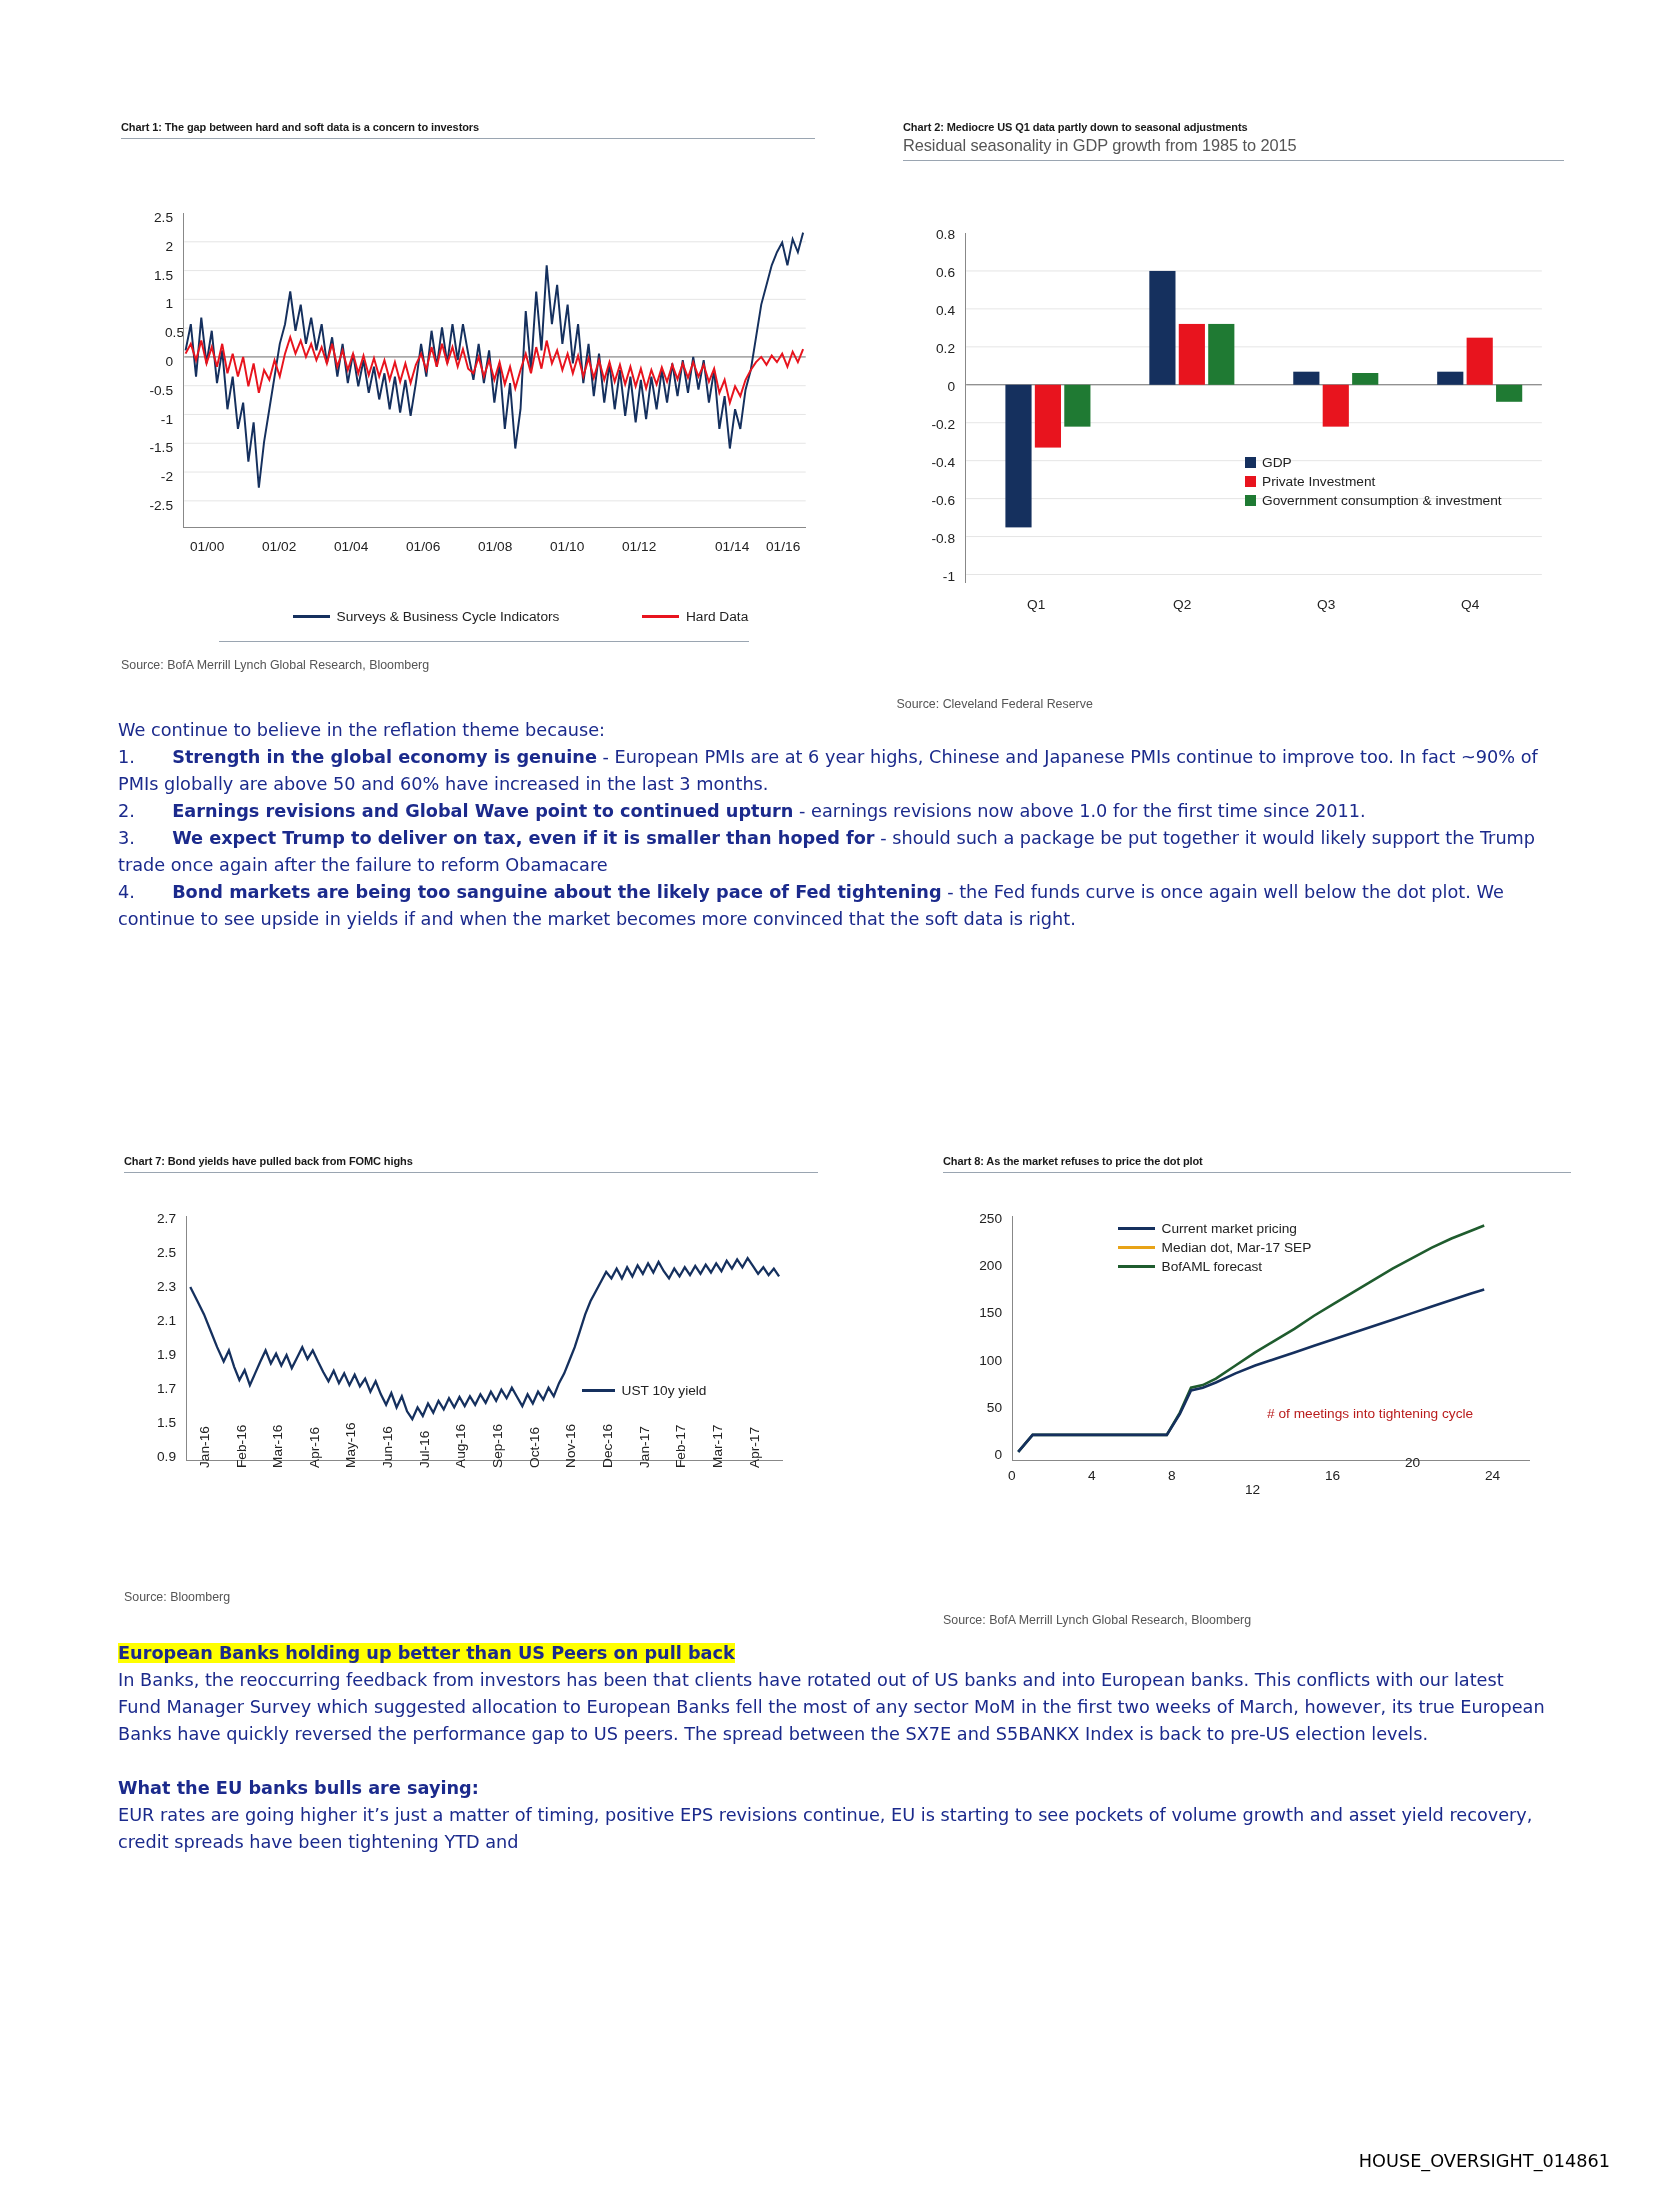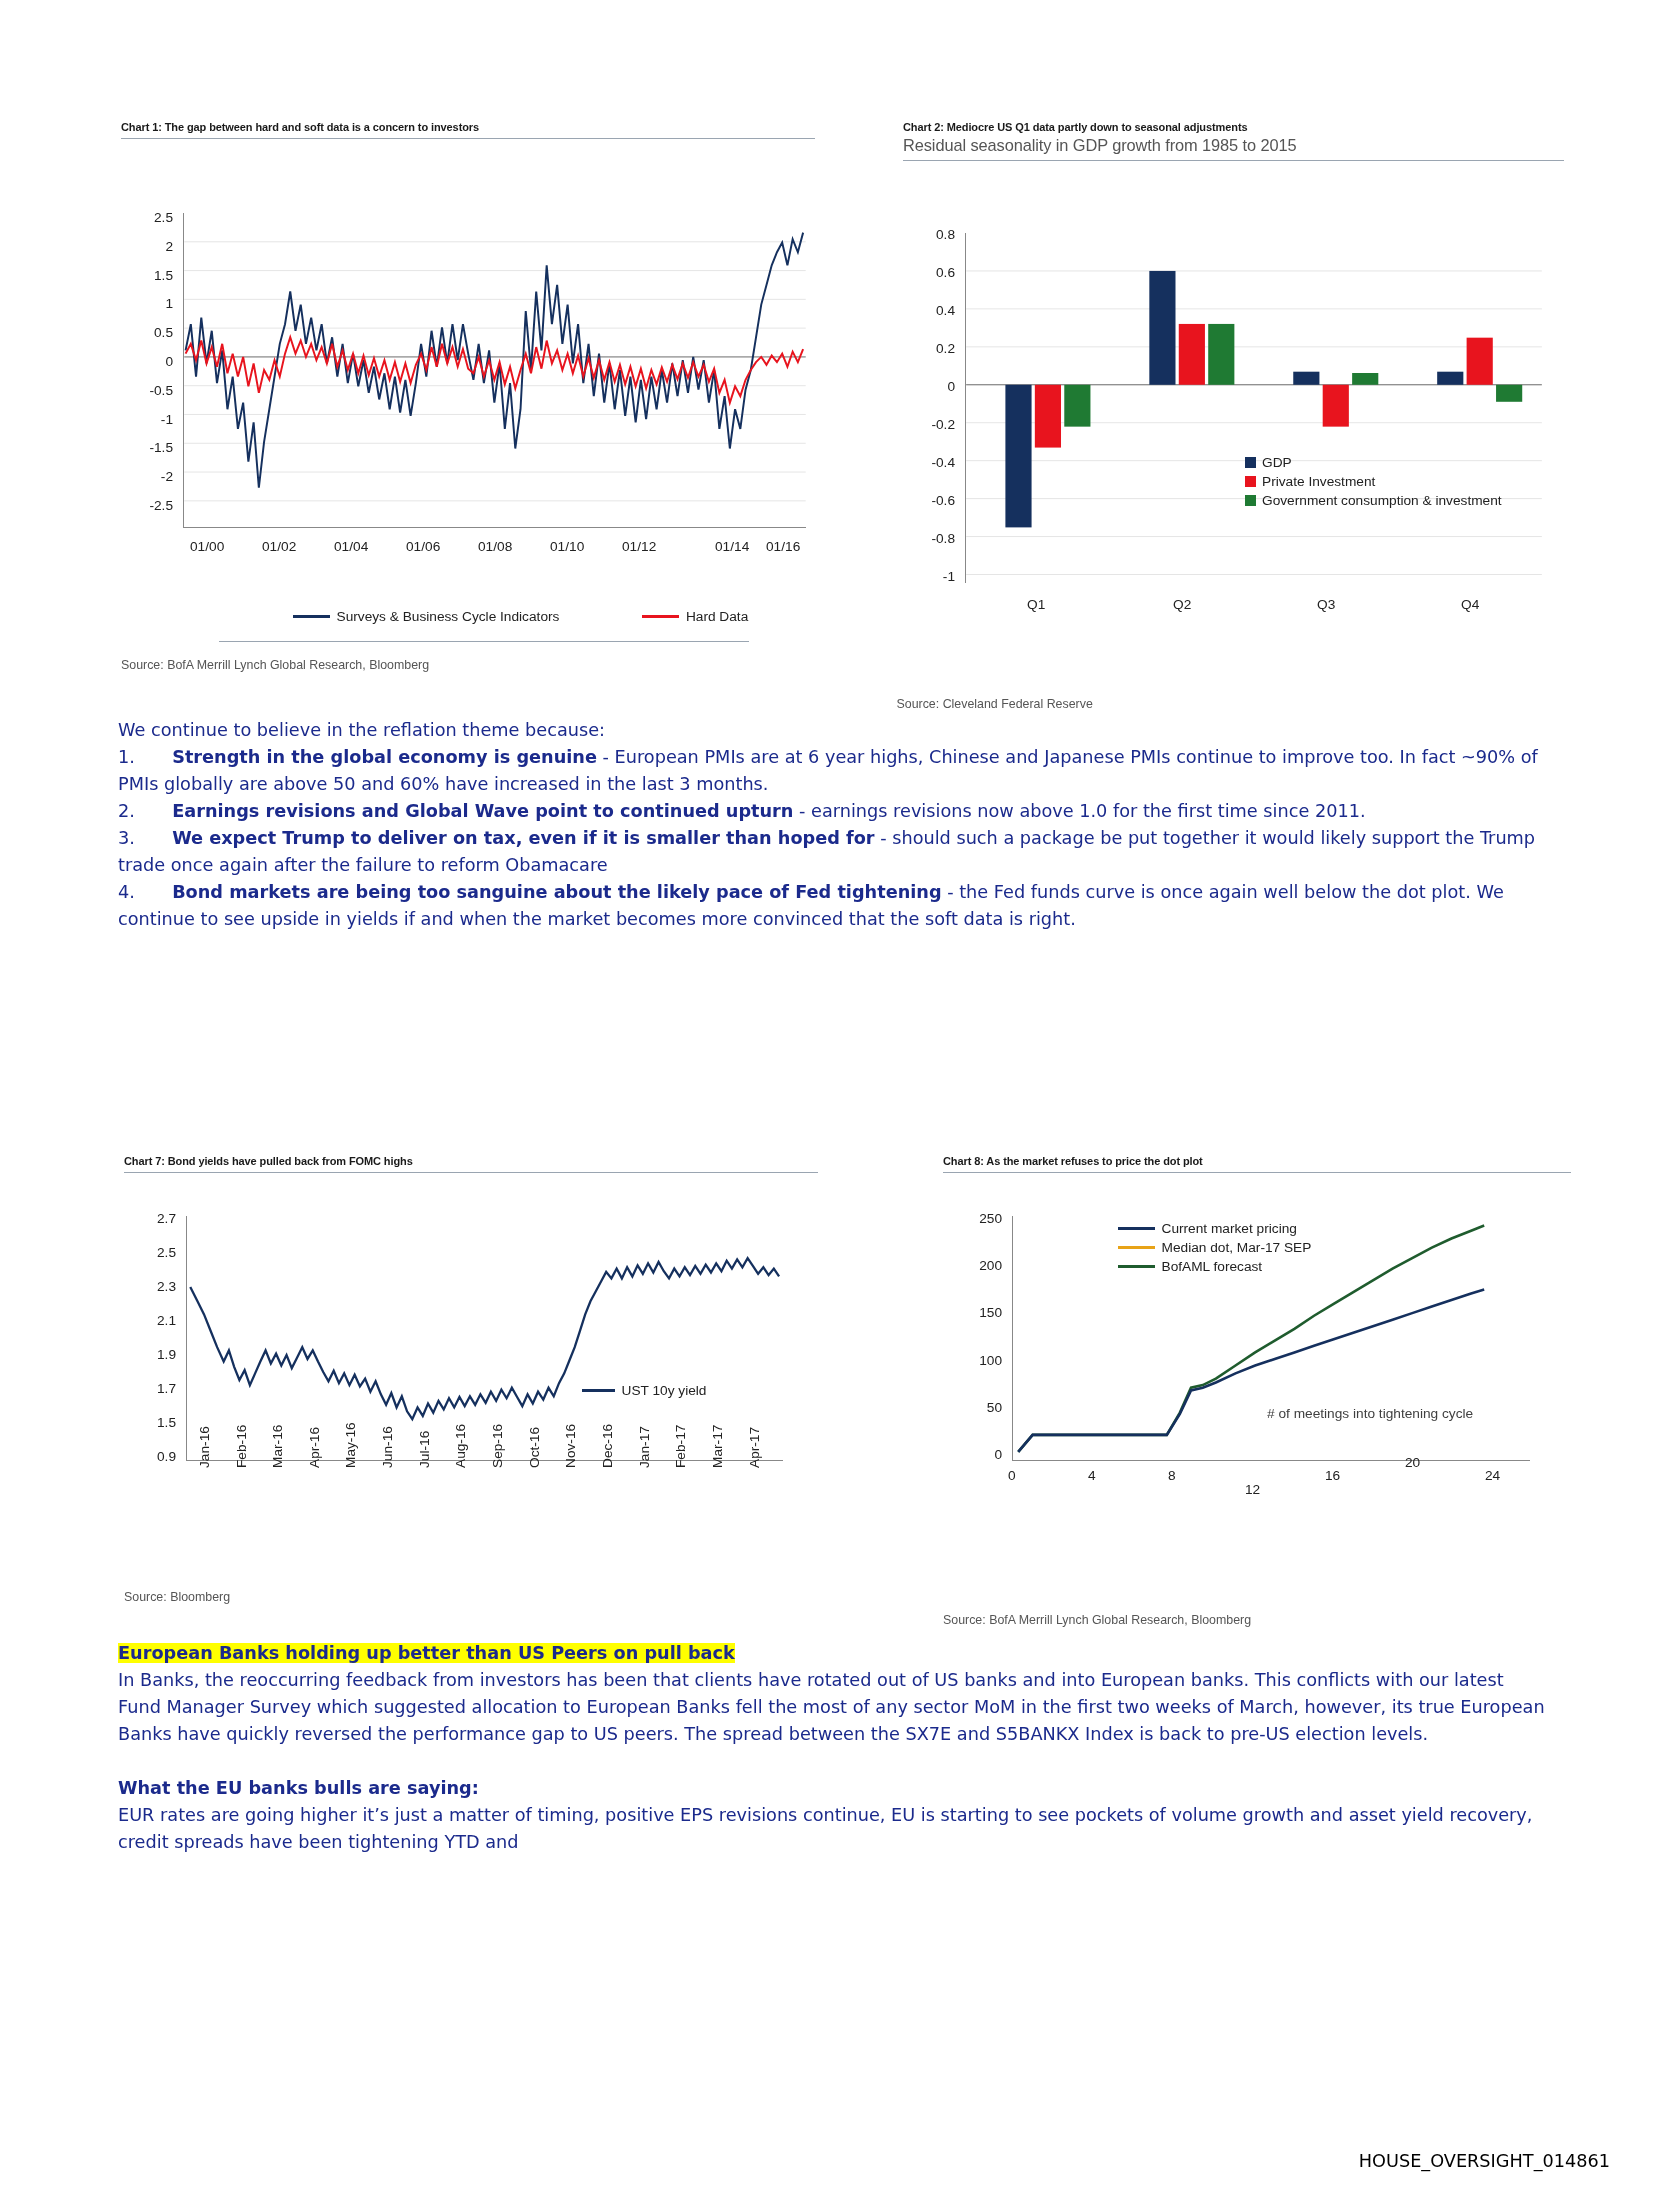--- a/index.html
+++ b/index.html
@@ -134,21 +134,21 @@
   <div class="chart-block" style="left:121px; top:121px; width:694px;">
     <div class="chart-title">Chart 1: The gap between hard and soft data is a concern to investors</div>
     <div class="title-rule"></div>
 
     <div class="plot" style="height:347px; margin-top:11.8px;">
 
       <div class="axis-label" style="left:0px; top:59px;  width:52px;">2.5</div>
       <div class="axis-label" style="left:0px; top:88px; width:52px;">2</div>
       <div class="axis-label" style="left:0px; top:117px; width:52px;">1.5</div>
       <div class="axis-label" style="left:0px; top:145px; width:52px;">1</div>
-      <div class="axis-label" style="left:0px; top:174px; width:52px;">0.5</div>
+      <div class="axis-label" style="left:11px; top:174px; width:52px;">0.5</div>
       <div class="axis-label" style="left:0px; top:203px; width:52px;">0</div>
       <div class="axis-label" style="left:0px; top:232px; width:52px;">-0.5</div>
       <div class="axis-label" style="left:0px; top:261px; width:52px;">-1</div>
       <div class="axis-label" style="left:0px; top:289px; width:52px;">-1.5</div>
       <div class="axis-label" style="left:0px; top:318px; width:52px;">-2</div>
       <div class="axis-label" style="left:0px; top:347px; width:52px;">-2.5</div>
 
       <div style="position:absolute; left:62px; top:62px; width:622px; height:314px; border-left:0.7px solid #888; border-bottom:0.7px solid #888;">
         <svg width="622" height="314" viewBox="0 0 950 480" style="display:block;">
 
@@ -378,21 +378,21 @@
         <div class="legend-row">
           <span class="legend-line" style="background:#e8a317;"></span>
           <span>Median dot, Mar-17 SEP</span>
         </div>
         <div class="legend-row">
           <span class="legend-line" style="background:#1f5c2e;"></span>
           <span>BofAML forecast</span>
         </div>
       </div>
 
-      <div style="position:absolute; left:324px; top:221px; font-family:'Liberation Sans',sans-serif; font-size:13.7px; color:#404040; white-space:nowrap;"># of meetings into tightening cycle</div>
+      <div style="position:absolute; left:324px; top:221px; font-family:'Liberation Sans',sans-serif; font-size:13.7px; color:#b91c1c; white-space:nowrap;"># of meetings into tightening cycle</div>
 
       <div class="xtick" style="left:65px; top:283px;">0</div>
       <div class="xtick" style="left:145px; top:283px;">4</div>
       <div class="xtick" style="left:225px; top:283px;">8</div>
       <div class="xtick" style="left:302px; top:297px;">12</div>
       <div class="xtick" style="left:382px; top:283px;">16</div>
       <div class="xtick" style="left:462px; top:270px;">20</div>
       <div class="xtick" style="left:542px; top:283px;">24</div>
     </div>
 

